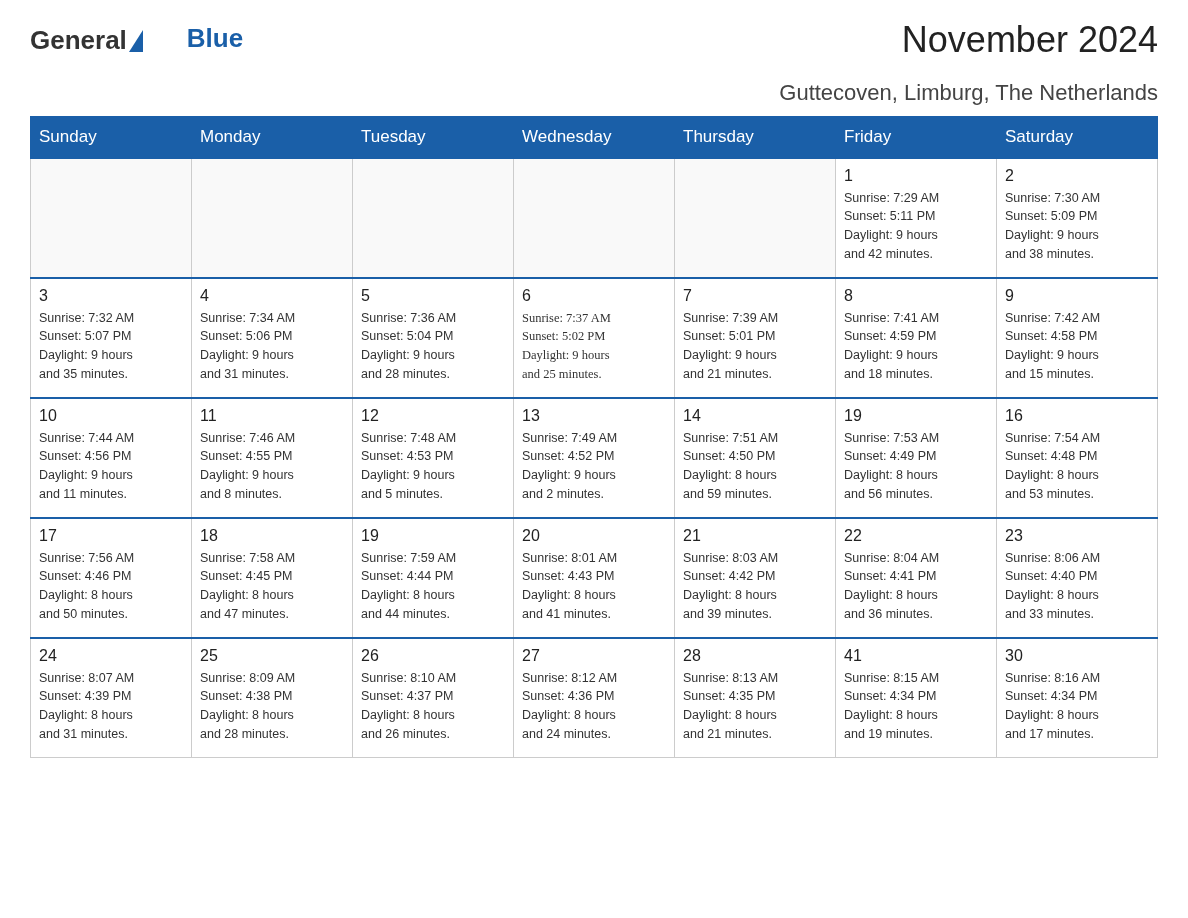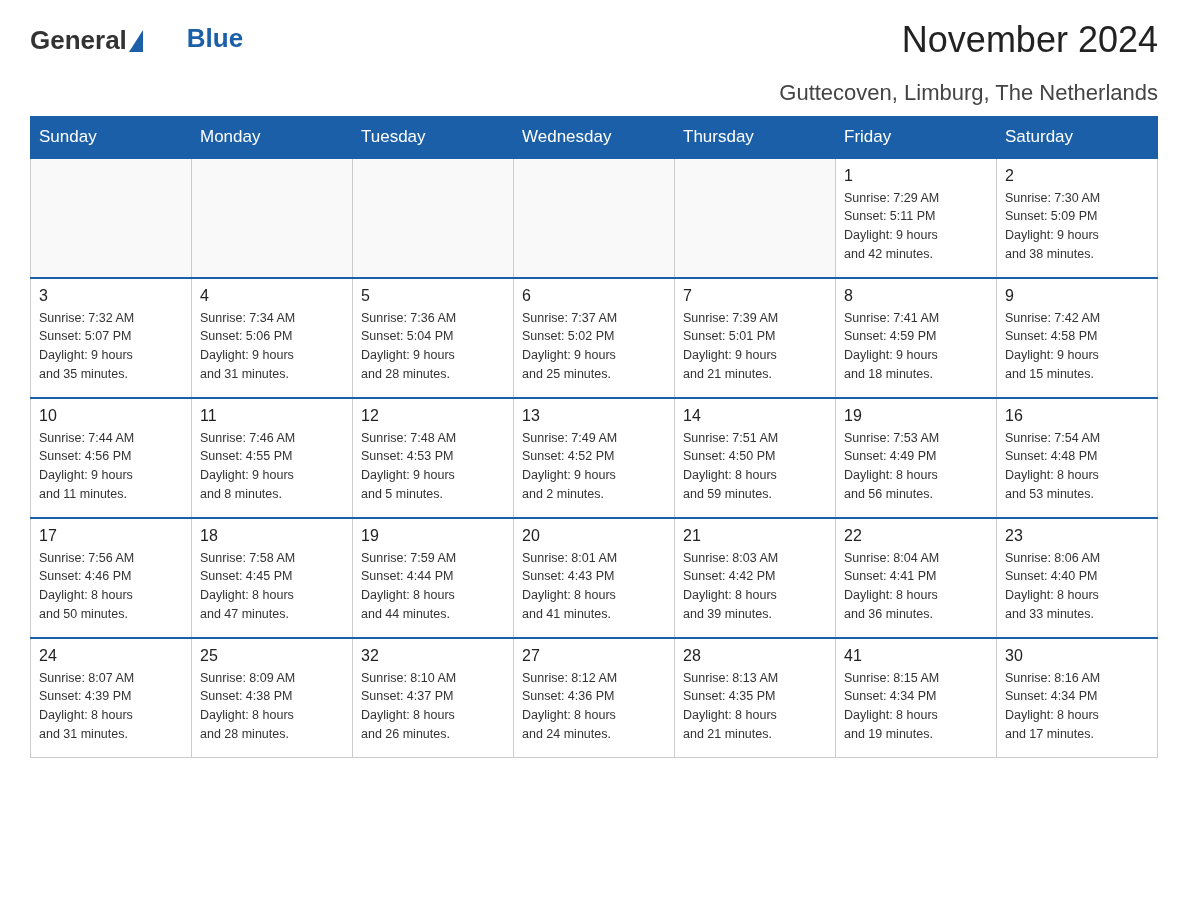--- a/index.html
+++ b/index.html
@@ -169,21 +169,21 @@
         </td>
         <td>
           <div class="day-number">5</div>
           <div class="day-info" style="white-space: pre-line;">Sunrise: 7:36 AM
 Sunset: 5:04 PM
 Daylight: 9 hours
 and 28 minutes.</div>
         </td>
         <td>
           <div class="day-number">6</div>
-          <div class="day-info" style="white-space: pre-line;">Sunrise: 7:37 AM
+          <div class="day-info" style="white-space: pre-line; font-family: Liberation Serif, serif;">Sunrise: 7:37 AM
 Sunset: 5:02 PM
 Daylight: 9 hours
 and 25 minutes.</div>
         </td>
         <td>
           <div class="day-number">7</div>
           <div class="day-info" style="white-space: pre-line;">Sunrise: 7:39 AM
 Sunset: 5:01 PM
 Daylight: 9 hours
 and 21 minutes.</div>
@@ -314,21 +314,21 @@
 and 31 minutes.</div>
         </td>
         <td>
           <div class="day-number">25</div>
           <div class="day-info" style="white-space: pre-line;">Sunrise: 8:09 AM
 Sunset: 4:38 PM
 Daylight: 8 hours
 and 28 minutes.</div>
         </td>
         <td>
-          <div class="day-number">32</div>
+          <div class="day-number">26</div>
           <div class="day-info" style="white-space: pre-line;">Sunrise: 8:10 AM
 Sunset: 4:37 PM
 Daylight: 8 hours
 and 26 minutes.</div>
         </td>
         <td>
           <div class="day-number">27</div>
           <div class="day-info" style="white-space: pre-line;">Sunrise: 8:12 AM
 Sunset: 4:36 PM
 Daylight: 8 hours

